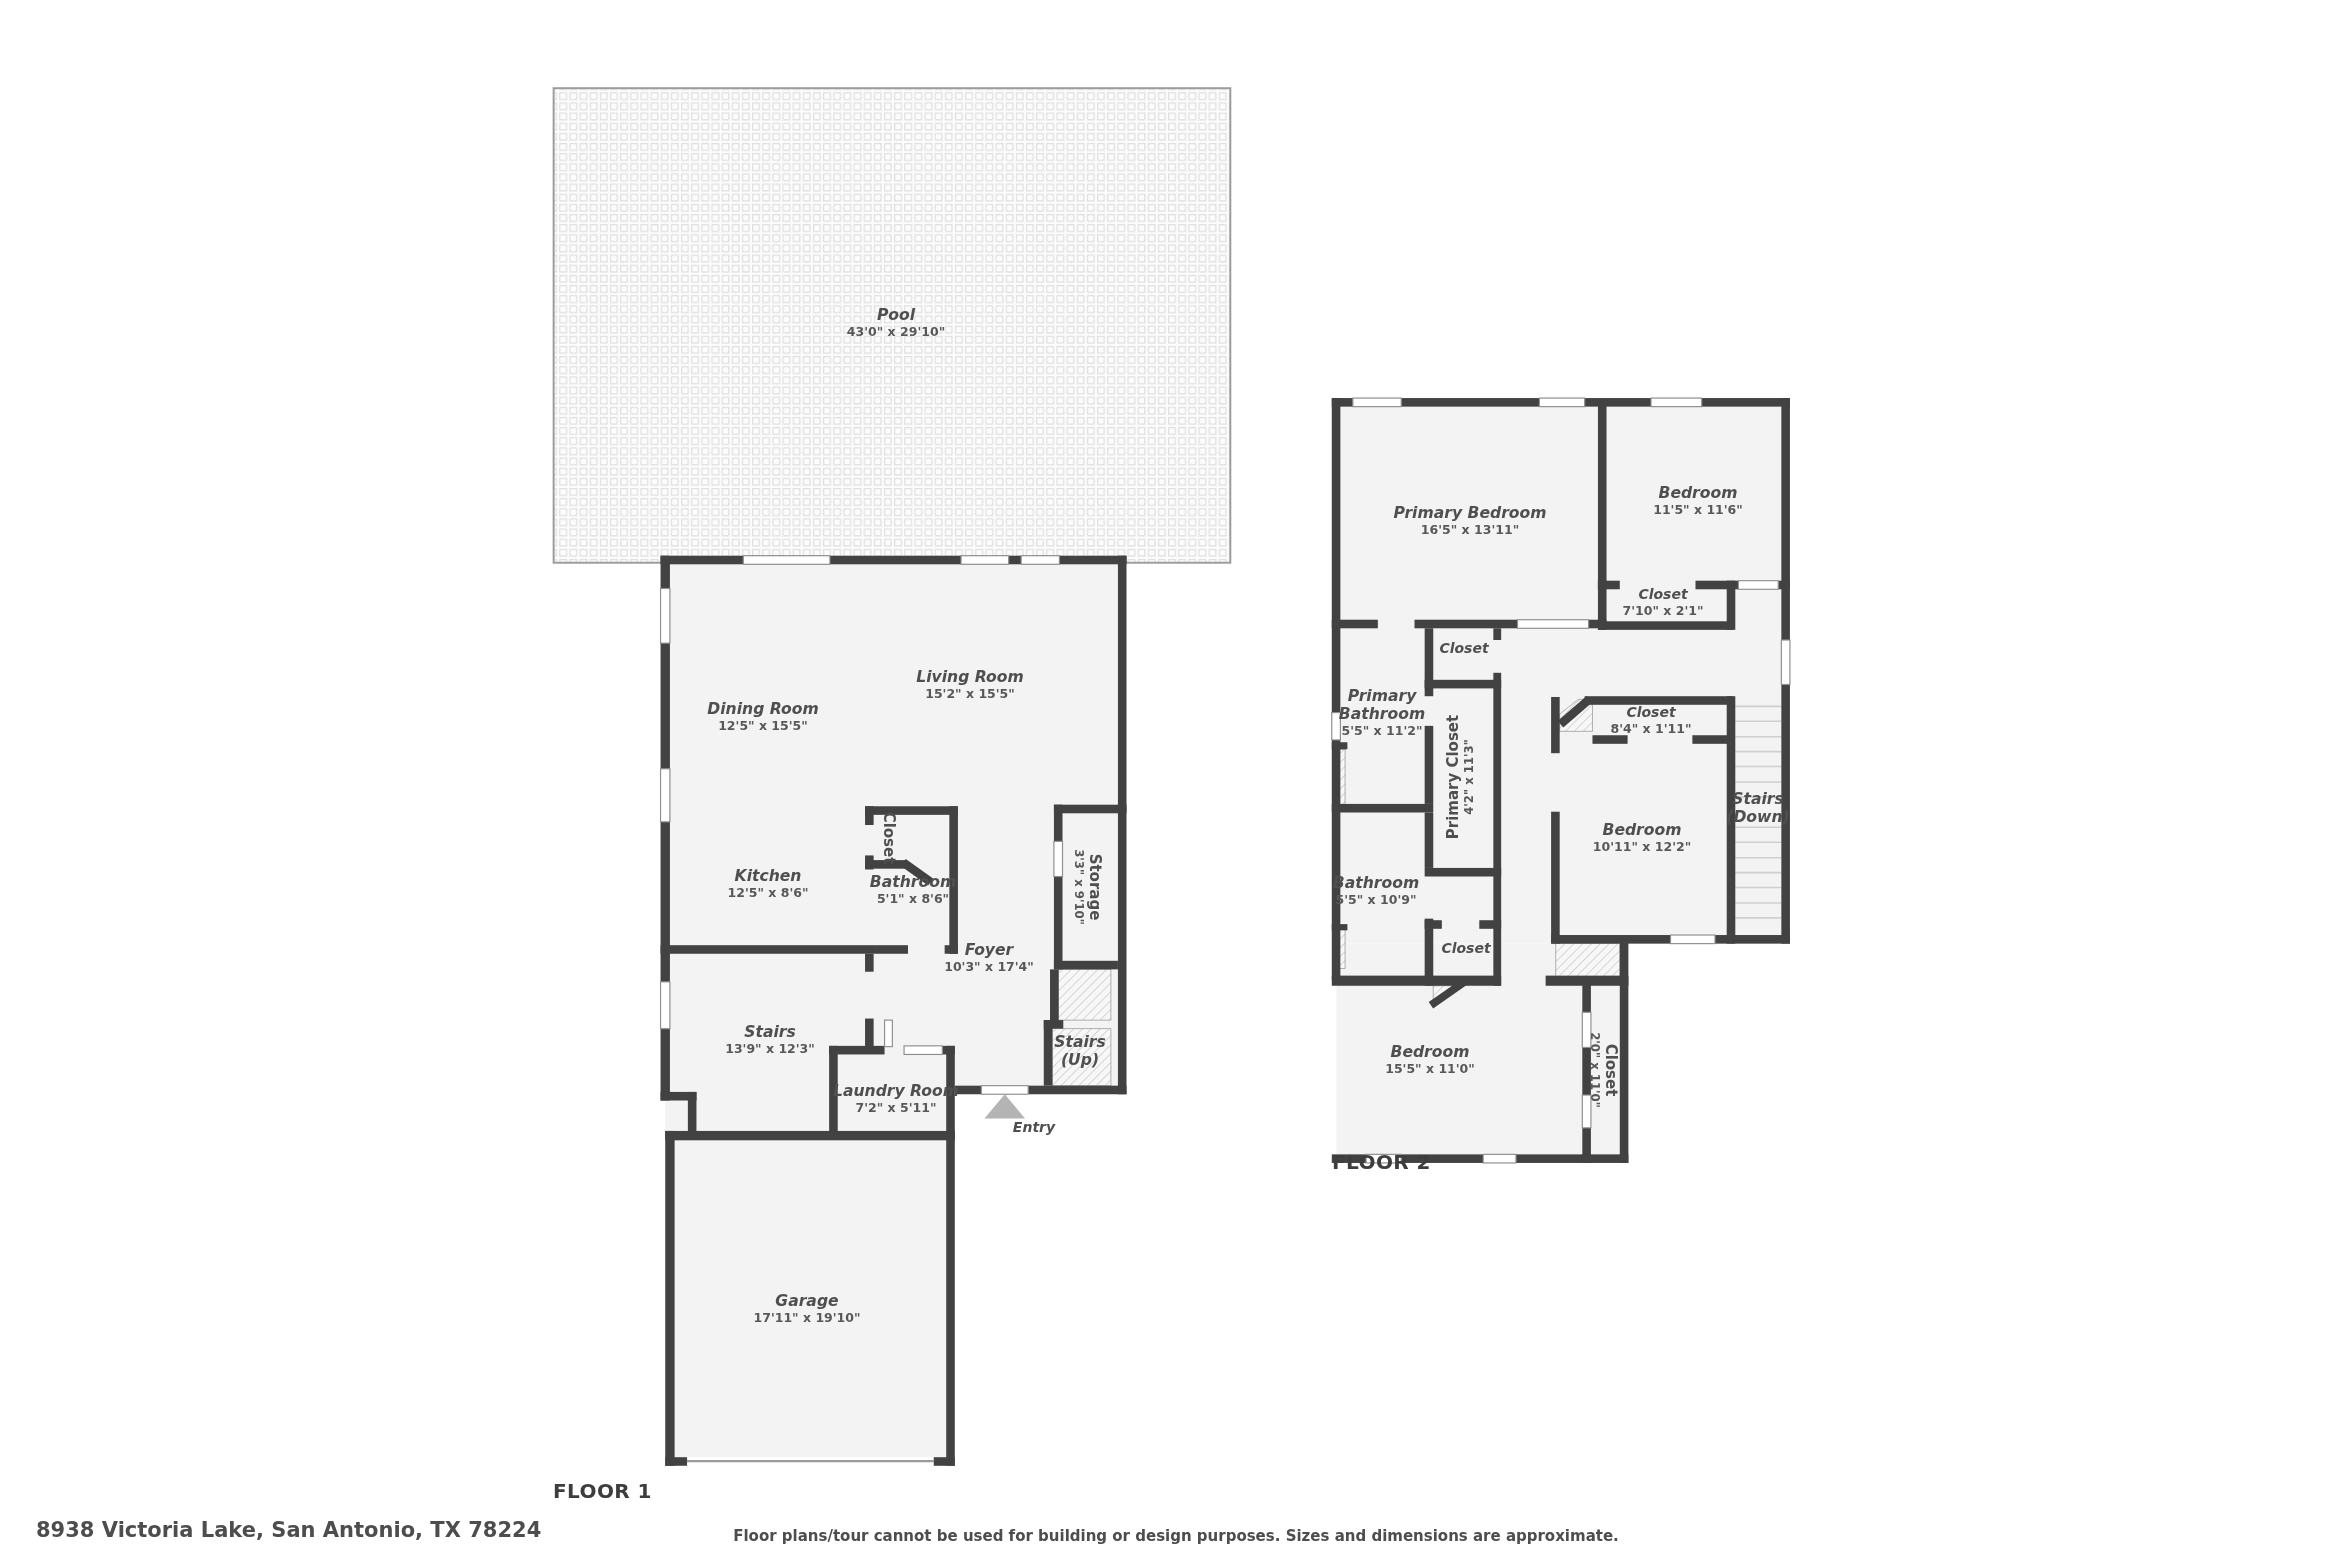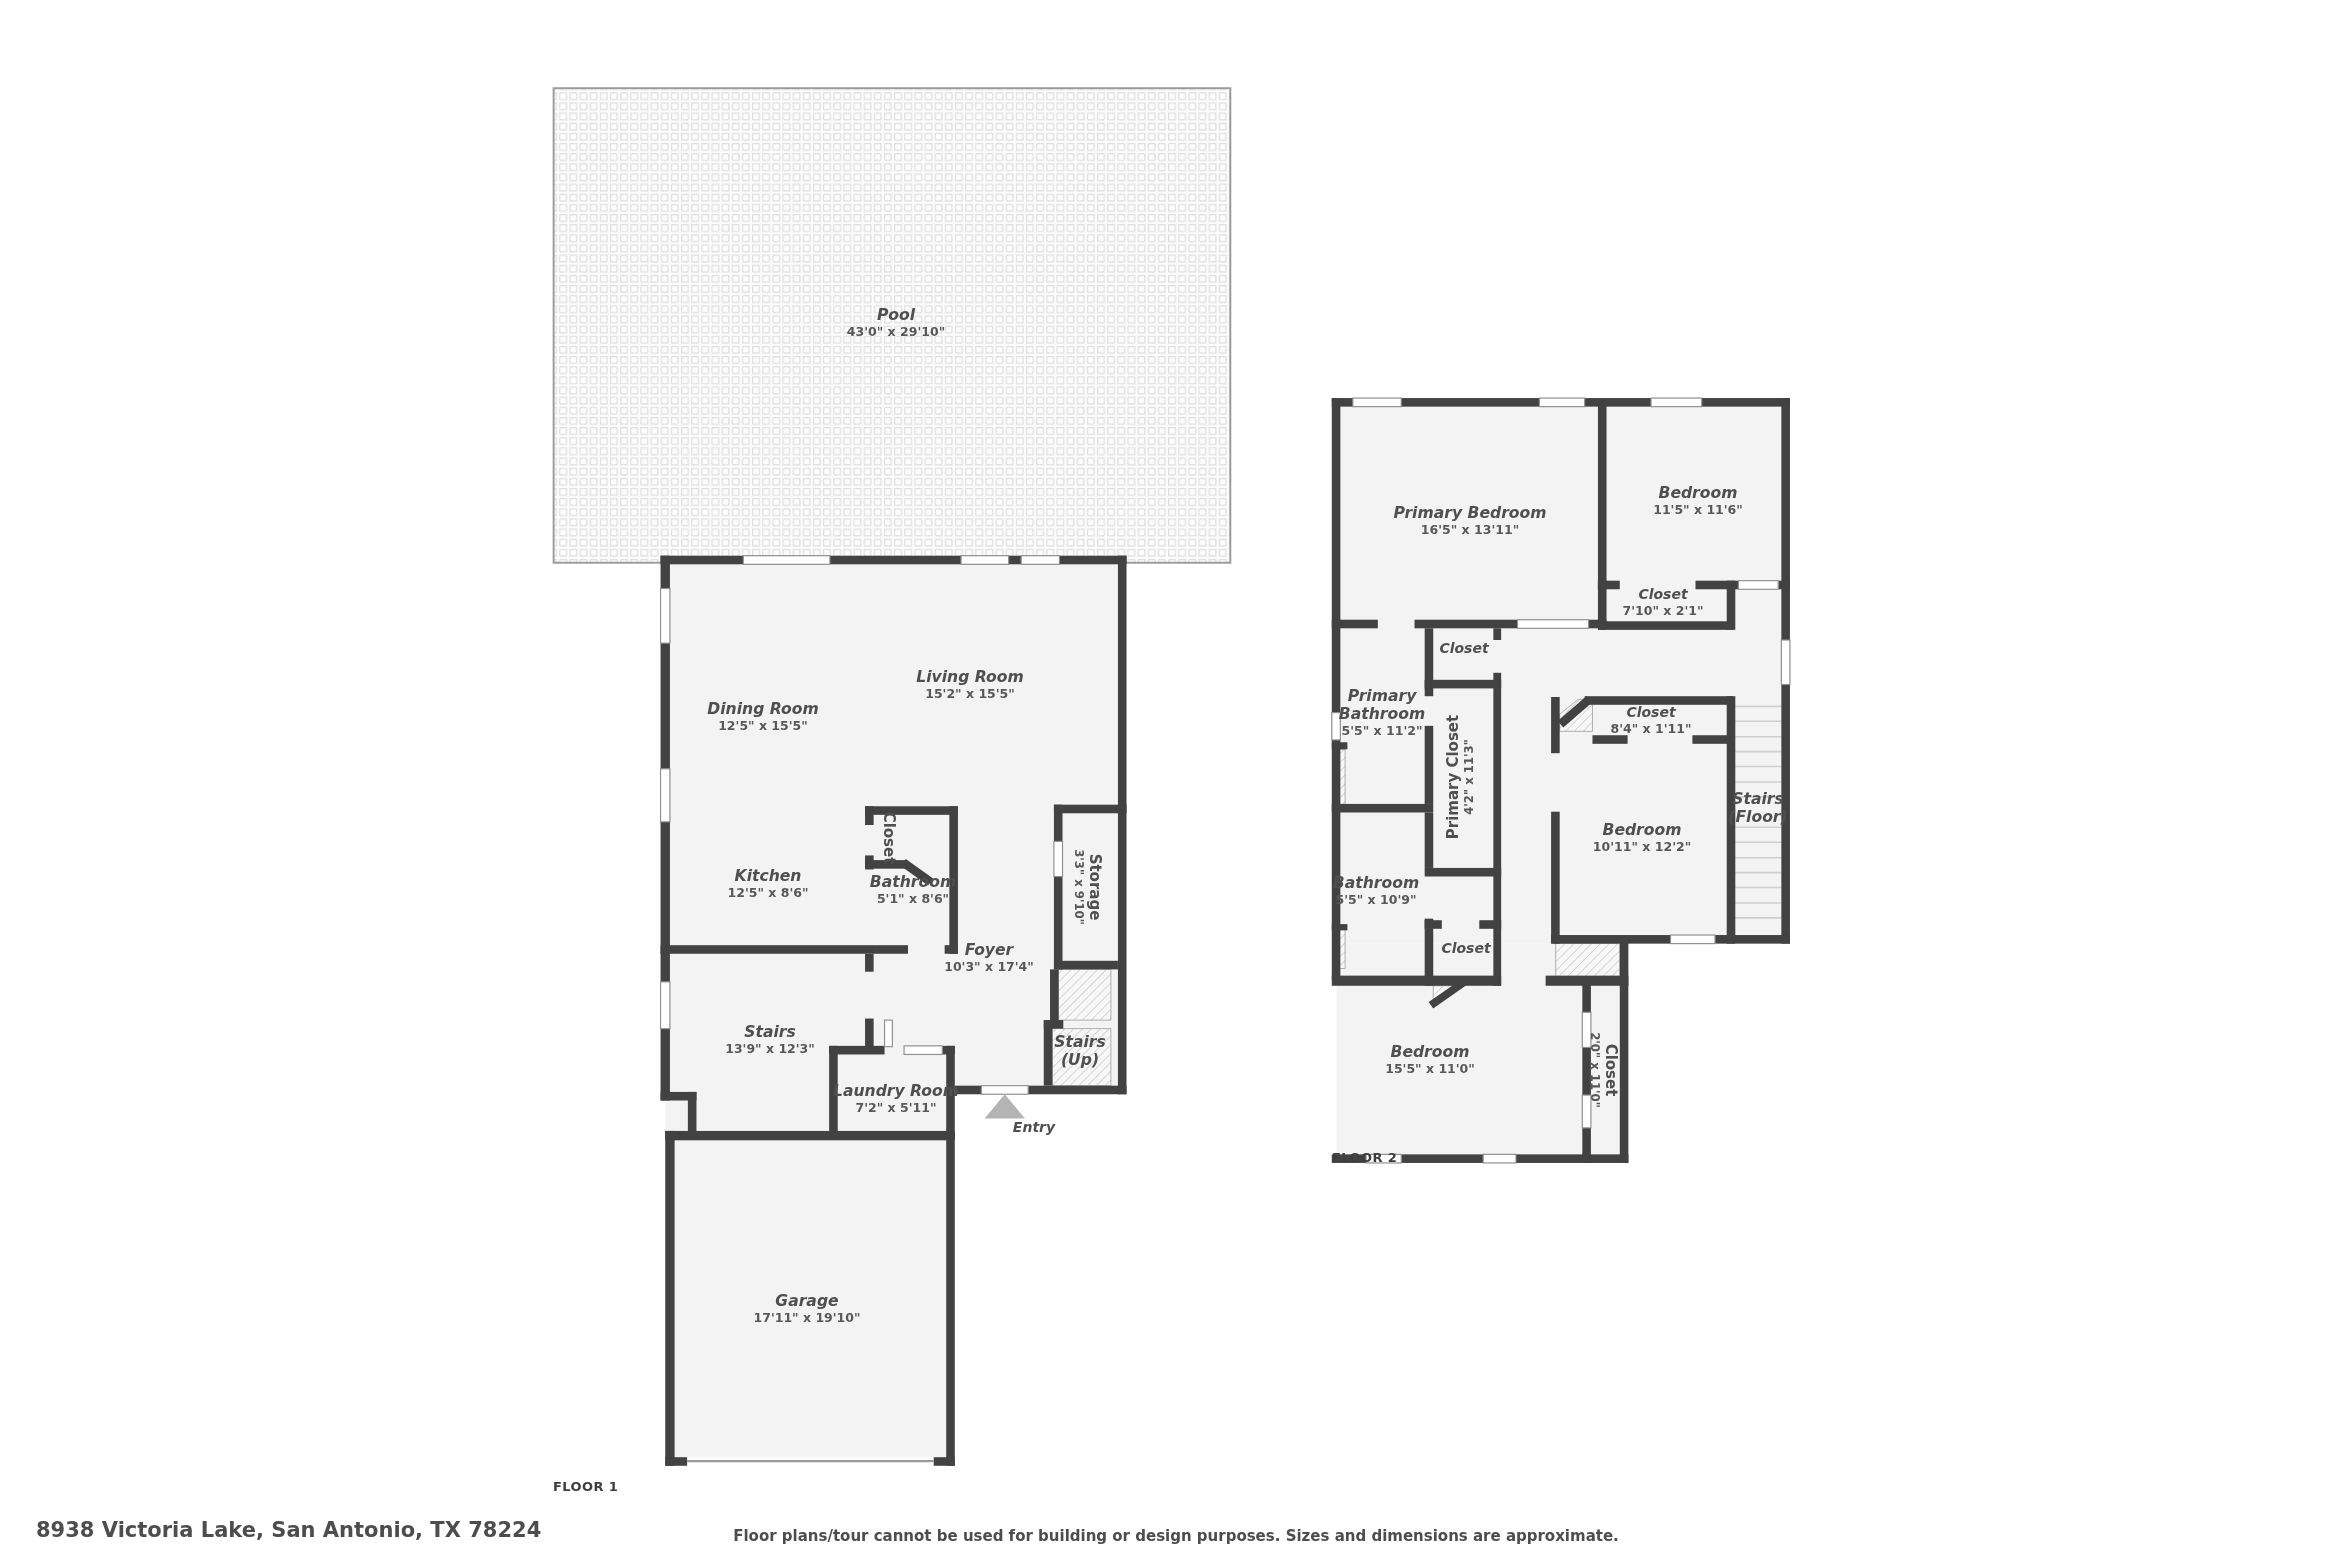--- a/index.html
+++ b/index.html
@@ -17,21 +17,21 @@
   .lbl .dm{font-size:12.5px;font-weight:700;line-height:15.6px;color:#585858;}
   .lbl.small .nm{font-size:14px;}
   .vlbl{
     position:absolute;text-align:center;color:#4f4f4f;white-space:nowrap;z-index:5;
   }
   .vlbl.cw{transform:translate(-50%,-50%) rotate(90deg);}
   .vlbl.ccw{transform:translate(-50%,-50%) rotate(-90deg);}
   .vlbl .nm{font-size:15px;font-weight:700;line-height:17px;}
   .vlbl .dm{font-size:11.7px;font-weight:700;line-height:15px;color:#585858;}
   .floor-tag{
-    position:absolute;font-size:13px;font-weight:700;color:#3d3d3d;z-index:5;letter-spacing:0.4px;
+    position:absolute;font-size:20px;font-weight:700;color:#3d3d3d;z-index:5;letter-spacing:0.4px;
   }
   #address{
     position:absolute;left:36px;top:1518px;font-size:21px;font-weight:700;color:#4d4d4d;z-index:5;
   }
   #disclaimer{
     position:absolute;left:1176px;top:1527px;transform:translateX(-50%);
     font-size:15px;font-weight:700;color:#4d4d4d;z-index:5;white-space:nowrap;
   }
 </style>
 </head>
@@ -292,21 +292,21 @@
 <div class="lbl small" style="left:1651px;top:703px;">
   <div class="nm">Closet</div>
   <div class="dm">8'4" x 1'11"</div>
 </div>
 <div class="lbl" style="left:1642px;top:821px;">
   <div class="nm">Bedroom</div>
   <div class="dm">10'11" x 12'2"</div>
 </div>
 <div class="lbl" style="left:1758px;top:790px;">
   <div class="nm">Stairs</div>
-  <div class="nm">(Floor)</div>
+  <div class="nm">(Down)</div>
 </div>
 <div class="lbl" style="left:1376px;top:874px;">
   <div class="nm">Bathroom</div>
   <div class="dm">5'5" x 10'9"</div>
 </div>
 <div class="lbl small" style="left:1466px;top:939px;">
   <div class="nm">Closet</div>
 </div>
 <div class="lbl" style="left:1430px;top:1043px;">
   <div class="nm">Bedroom</div>

